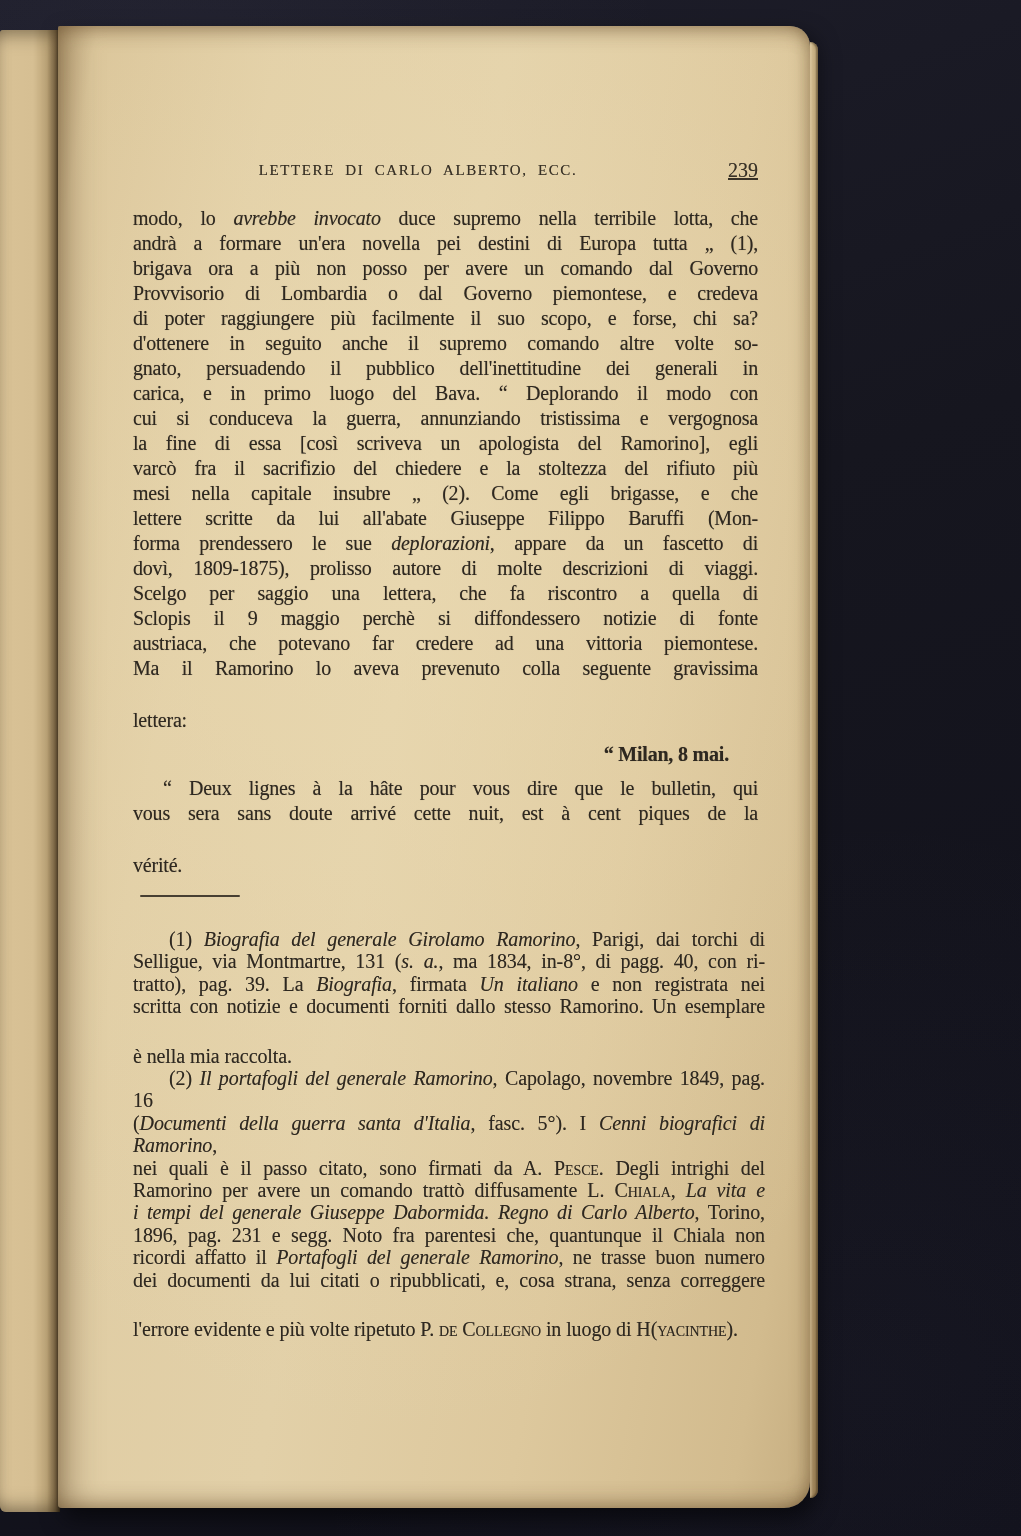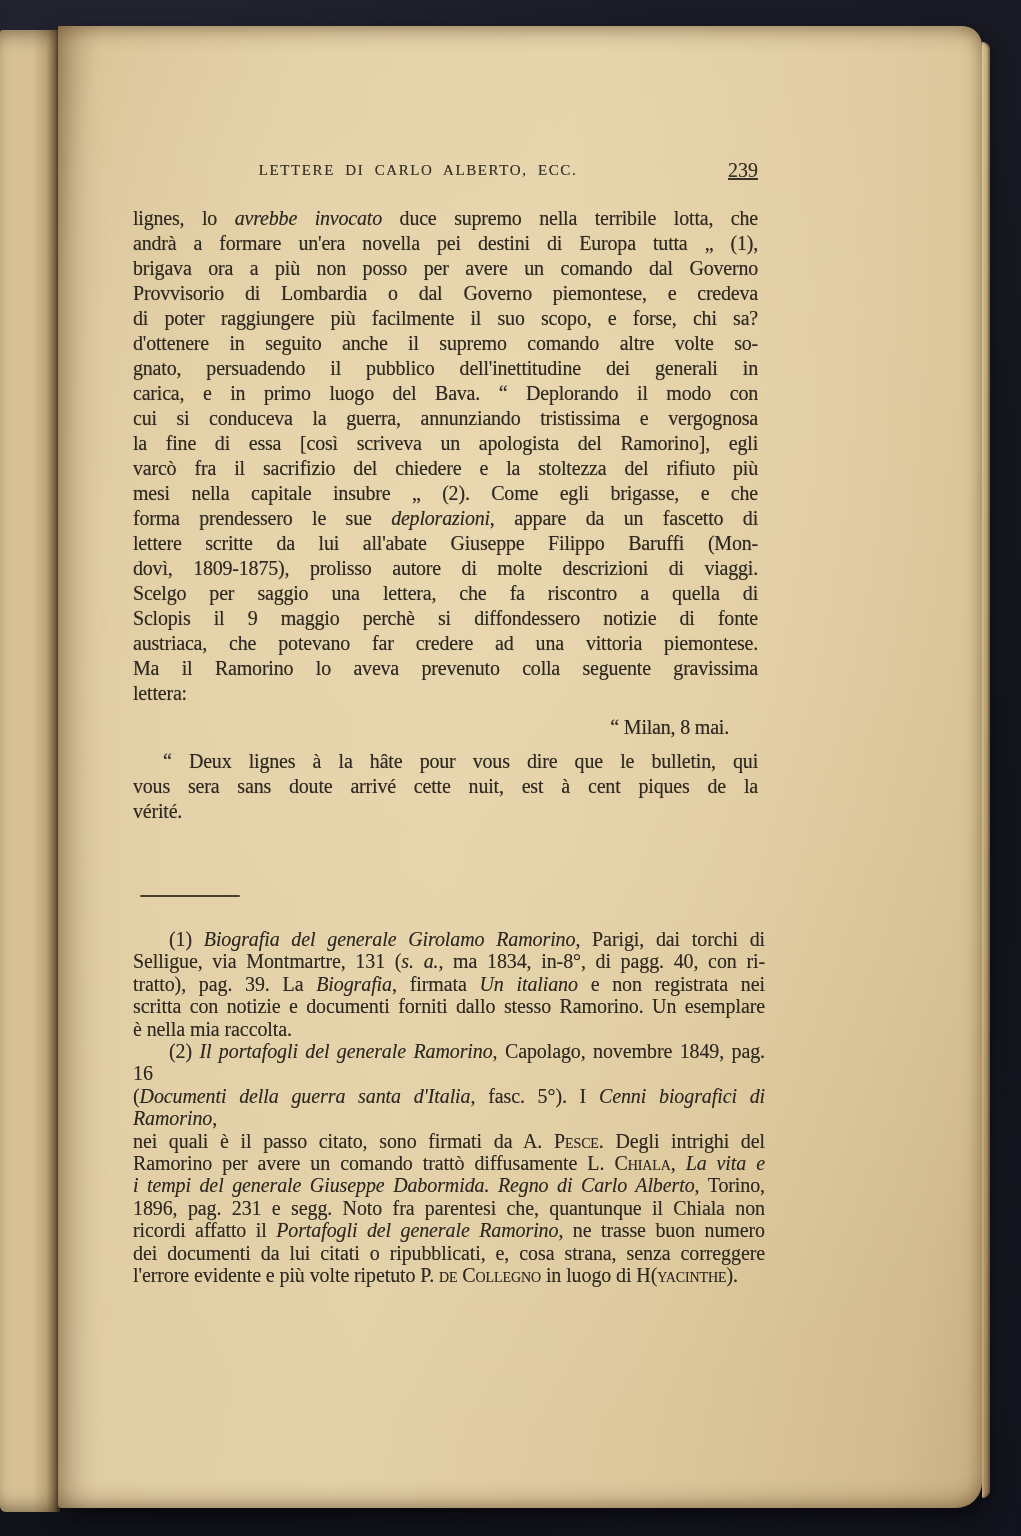--- a/index.html
+++ b/index.html
@@ -20,21 +20,21 @@
   }
   
   .left-strip{
     position:absolute; left:0; top:30px; width:60px; height:1482px;
     background:linear-gradient(90deg,#d9c296 0%,#d6bf93 55%,#bda578 78%,#8a724c 92%,#4a3a24 99%,#2a2114 100%);
     border-radius:3px 0 0 6px;
     box-shadow:inset 0 14px 18px -10px rgba(40,30,15,.5), inset 0 -14px 18px -10px rgba(40,30,15,.5);
   }
   
   .page{
-    position:absolute; left:58px; top:26px; width:924px; height:1482px;
+    position:absolute; left:58px; top:26px; width:752px; height:1482px;
     background:
       radial-gradient(ellipse 120% 90% at 45% 32%, rgba(238,222,182,.55), rgba(238,222,182,0) 70%),
       linear-gradient(100deg,#c3ab7f 0%,#d8c296 4%,#e0cda4 22%,#e2d0a8 45%,#ddc89d 70%,#d2bb8e 92%,#c6ae81 100%);
     border-radius:2px 20px 26px 4px;
     box-shadow:
       inset 22px 0 34px -14px rgba(95,70,38,.55),
       inset 0 12px 20px -10px rgba(90,65,35,.45),
       inset 0 -14px 22px -12px rgba(90,65,35,.45),
       inset -10px 0 18px -8px rgba(110,85,48,.40),
       6px 10px 22px rgba(0,0,0,.55);
@@ -58,24 +58,24 @@
   .page-number{
     position:absolute; right:0; top:-3px; font-size:20px; color:#383126;
     text-shadow:0 0 .6px rgba(56,49,38,.5);
     text-decoration:underline;
   }
   .main-text{
     position:absolute; top:180px; left:75px; width:625px;
     font-size:20px; line-height:25px; letter-spacing:-0.2px;
     text-shadow:0 0 .7px rgba(46,40,32,.45);
   }
-  .dateline-wrap{ margin-top:9px; }
+  .dateline-wrap{ margin-top:9px;font-weight:bold; }
   .letter-para{ margin-top:9px; }
   .ln{ text-align:justify; text-align-last:justify; white-space:normal; }
-  .ln.last{ text-align-last:left; }
+  .ln.last{ text-align-last:left;margin-top:27px; }
   .ln.right{ text-align:right; text-align-last:right; padding-right:29px; }
   .ln.ind{ text-indent:30px; }
   .it{ font-style:italic;margin-top:40px; }
   .sc{ font-variant:small-caps; }
   .footnote-rule{
     position:absolute; top:869px; left:82px; width:100px; height:2px;
     background:#473f32; border-radius:1px;
   }
   .footnotes{
     position:absolute; top:902px; left:75px; width:632px;
@@ -93,34 +93,34 @@
 <div class="page">
   <div class="content">
 
     <div class="header-row">
       <div class="header-title">LETTERE DI CARLO ALBERTO, ECC.</div>
       <div class="page-number">239</div>
     </div>
 
     <div class="main-text">
       <div>
-          <div class="ln"><span>lignes, lo </span><span class="it">avrebbe invocato</span><span> duce supremo nella terribile lotta, che</span></div>
+          <div class="ln"><span>modo, lo </span><span class="it">avrebbe invocato</span><span> duce supremo nella terribile lotta, che</span></div>
           <div class="ln"><span>andrà a formare un'era novella pei destini di Europa tutta „ (1),</span></div>
           <div class="ln"><span>brigava ora a più non posso per avere un comando dal Governo</span></div>
           <div class="ln"><span>Provvisorio di Lombardia o dal Governo piemontese, e credeva</span></div>
           <div class="ln"><span>di poter raggiungere più facilmente il suo scopo, e forse, chi sa?</span></div>
           <div class="ln"><span>d'ottenere in seguito anche il supremo comando altre volte so-</span></div>
           <div class="ln"><span>gnato, persuadendo il pubblico dell'inettitudine dei generali in</span></div>
           <div class="ln"><span>carica, e in primo luogo del Bava. “ Deplorando il modo con</span></div>
           <div class="ln"><span>cui si conduceva la guerra, annunziando tristissima e vergognosa</span></div>
           <div class="ln"><span>la fine di essa [così scriveva un apologista del Ramorino], egli</span></div>
           <div class="ln"><span>varcò fra il sacrifizio del chiedere e la stoltezza del rifiuto più</span></div>
           <div class="ln"><span>mesi nella capitale insubre „ (2). Come egli brigasse, e che</span></div>
+          <div class="ln"><span>lettere scritte da lui all'abate Giuseppe Filippo Baruffi (Mon-</span></div>
           <div class="ln"><span>forma prendessero le sue </span><span class="it">deplorazioni</span><span>, appare da un fascetto di</span></div>
-          <div class="ln"><span>lettere scritte da lui all'abate Giuseppe Filippo Baruffi (Mon-</span></div>
           <div class="ln"><span>dovì, 1809-1875), prolisso autore di molte descrizioni di viaggi.</span></div>
           <div class="ln"><span>Scelgo per saggio una lettera, che fa riscontro a quella di</span></div>
           <div class="ln"><span>Sclopis il 9 maggio perchè si diffondessero notizie di fonte</span></div>
           <div class="ln"><span>austriaca, che potevano far credere ad una vittoria piemontese.</span></div>
           <div class="ln"><span>Ma il Ramorino lo aveva prevenuto colla seguente gravissima</span></div>
           <div class="ln last"><span>lettera:</span></div>
         </div>
       <div class="dateline-wrap">
           <div class="ln right"><span>“ Milan, 8 mai.</span></div>
         </div>

